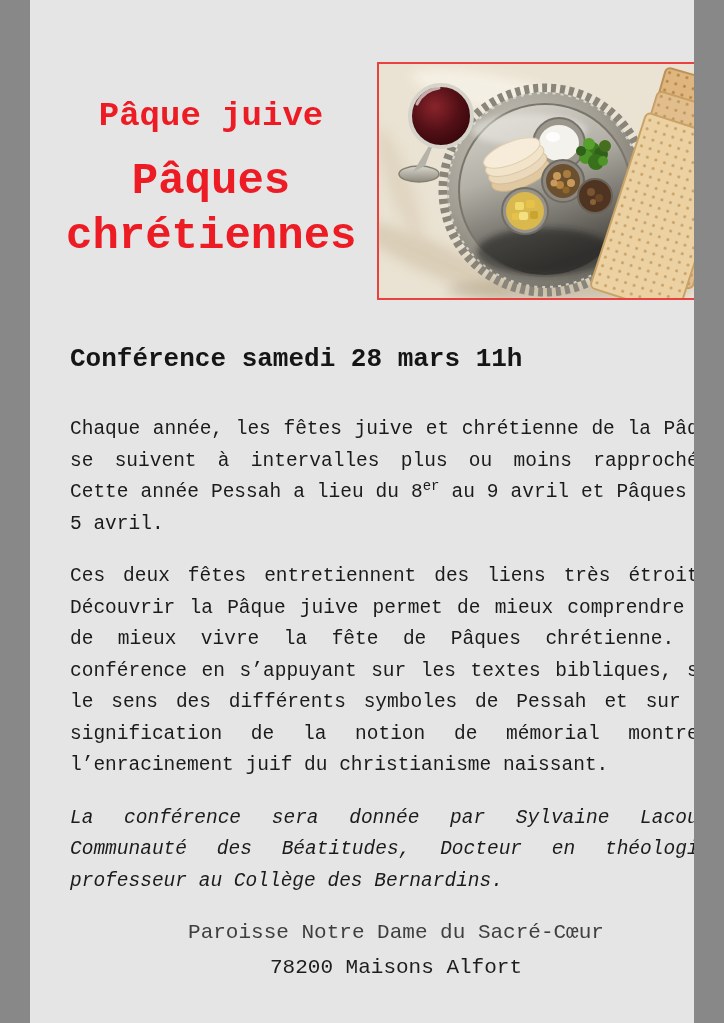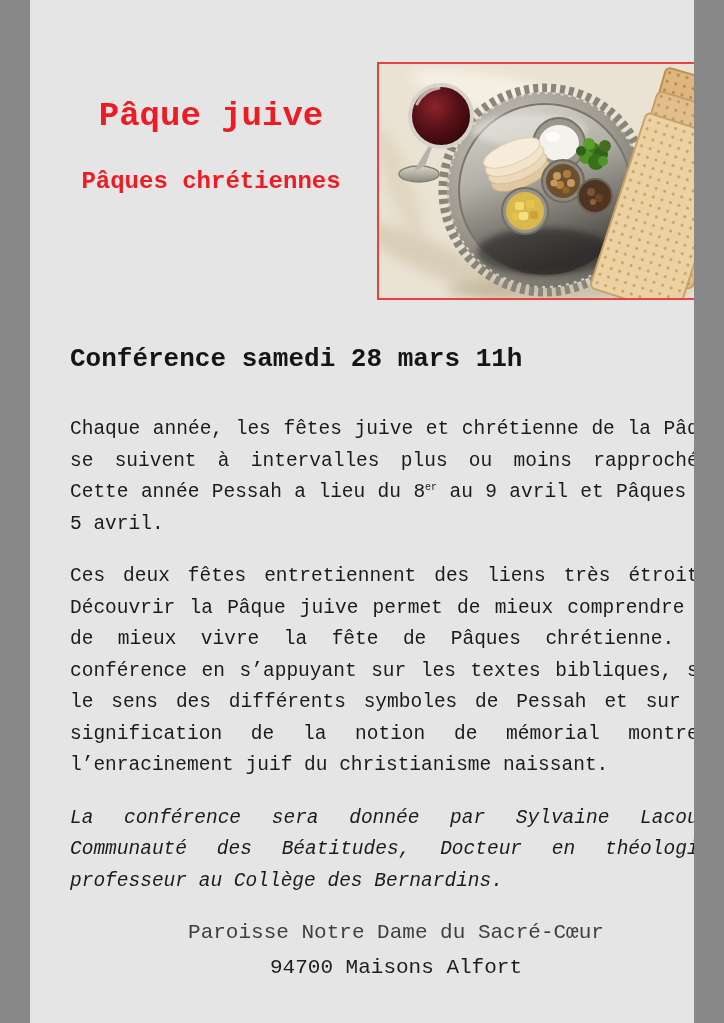--- a/index.html
+++ b/index.html
@@ -15,21 +15,21 @@
   
   .title-block {
     position:absolute; top:92px; left:36px; width:290px;
     text-align:center;
   }
   .title-line1 {
     font-size:34px; font-weight:bold; color:#ed1c24;
     line-height:48px; margin-bottom:14px;
   }
   .title-line2 {
-    font-size:24px; font-weight:bold; color:#ed1c24;
+    font-size:44px; font-weight:bold; color:#ed1c24;
     line-height:55px;
   }
   .photo-frame {
     position:absolute; top:62px; left:347px;
     width:353px; height:238px;
     border:2px solid #e8413f;
     background:#eae2d2;
   }
   .photo-frame svg { display:block; width:100%; height:100%; }
   
@@ -37,21 +37,21 @@
     position:absolute; top:344px; left:40px; width:652px;
   }
   .conf-heading {
     text-align:left; font-size:26px; font-weight:bold;
     color:#151515; margin-bottom:40px; letter-spacing:0px;
   }
   .para {
     font-size:19.5px; line-height:31.5px; color:#1b1b1b;
     text-align:justify; margin-bottom:21px;
   }
-  .para sup { font-size:10px; vertical-align:super; line-height:0; }
+  .para sup { font-size:14px; vertical-align:super; line-height:0; }
   .para.italic { font-style:italic; margin-top:3px; margin-bottom:18px; }
   .footer-address {
     text-align:center;
     font-size:21px; line-height:35px;
   }
   .addr1 { color:#3f3f3f; }
   .addr2, .addr3 { color:#1d1d1d; }
 </style>
 </head>
 <body>
@@ -197,17 +197,17 @@
     <div class="conf-heading">Conférence samedi 28 mars 11h</div>
 
     <p class="para"><span>Chaque année, les fêtes juive et chrétienne de la Pâque se suivent à intervalles plus ou moins rapprochés. Cette année Pessah a lieu du 8</span><sup>er</sup><span> au 9 avril  et Pâques le 5 avril.</span></p>
 
     <p class="para">Ces deux fêtes entretiennent des liens très étroits. Découvrir la Pâque juive permet de mieux comprendre et de mieux vivre la fête de Pâques chrétienne. La conférence en s’appuyant sur les textes bibliques, sur le sens des différents symboles de Pessah et sur la signification de la notion de mémorial montrera l’enracinement juif du christianisme naissant.</p>
 
     <p class="para italic">La conférence sera donnée par Sylvaine Lacout, Communauté des Béatitudes, Docteur en théologie, professeur au Collège des Bernardins.</p>
 
     <div class="footer-address">
       <div class="addr1">Paroisse Notre Dame du Sacré-Cœur</div>
-      <div class="addr3">94700 Maisons Alfort</div>
+      <div class="addr3">78200 Maisons Alfort</div>
     </div>
   </div>
 
 </div>
 
 </body></html>

